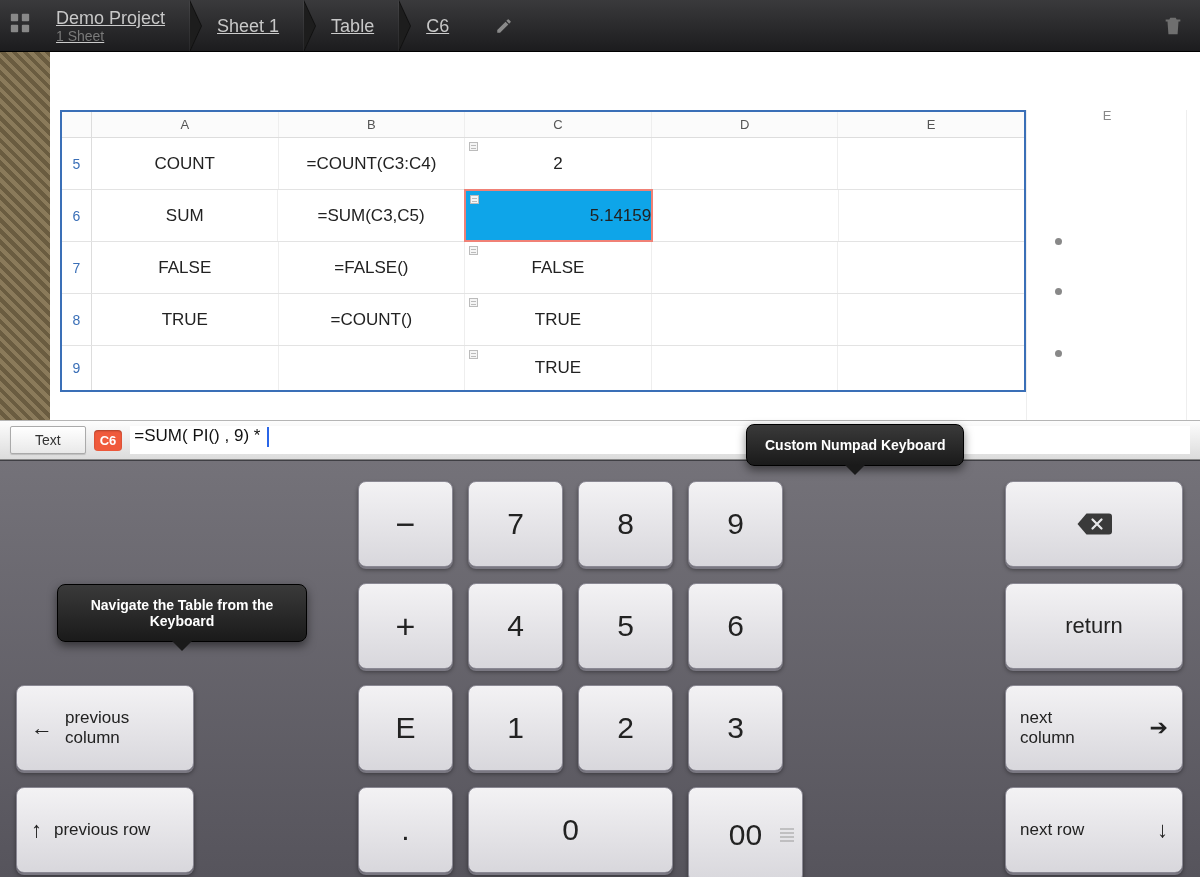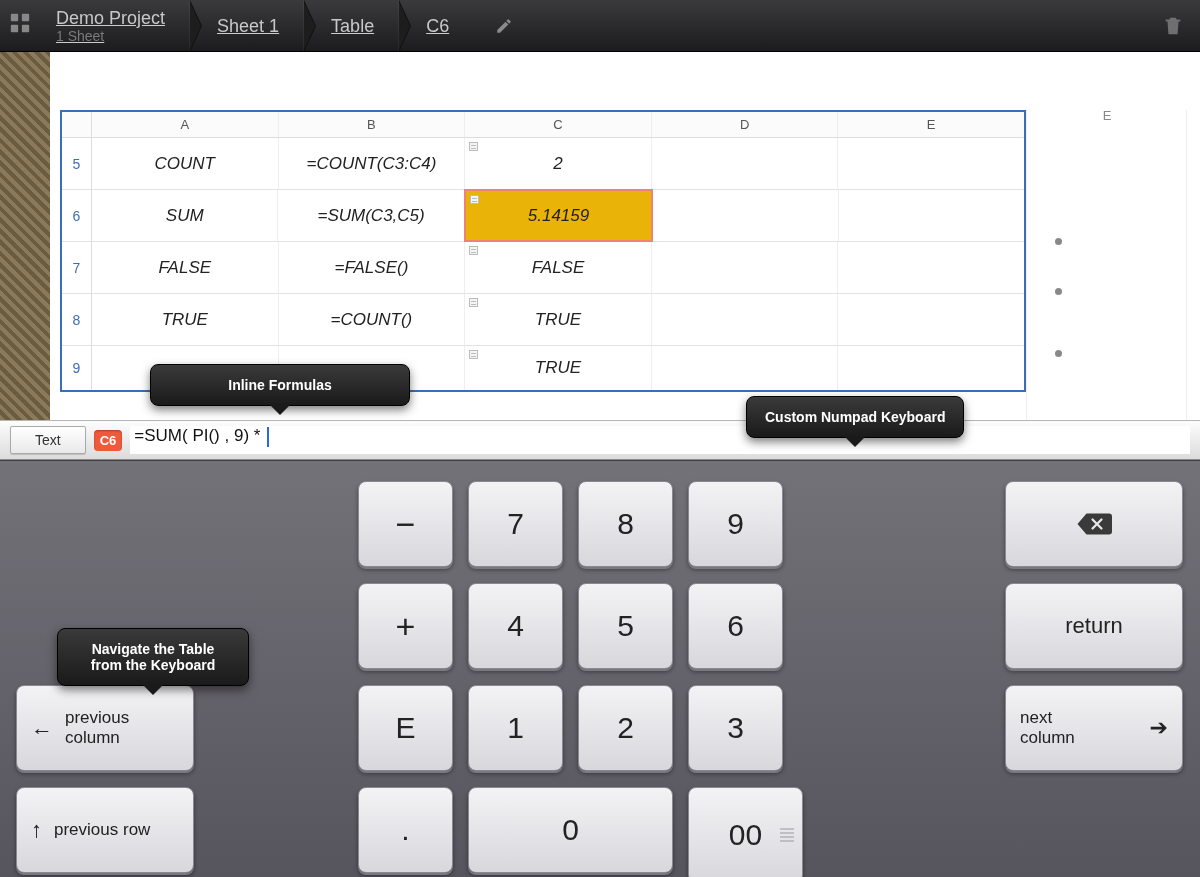--- a/index.html
+++ b/index.html
@@ -66,26 +66,26 @@
     position:absolute; left:60px; top:58px; width:966px; 
     border:2px solid #3a6fb7; background:#fff;
   }
   .hdr-row { display:flex; height:26px; background:#fbfbfb; border-bottom:1px solid #ddd;}
   .rownum-hdr { width:30px; border-right:1px solid #ddd;}
   .col-hdr { flex:1; text-align:center; font-size:13px; color:#555; line-height:26px; border-right:1px solid #eee;}
   .col-hdr:last-child{border-right:none;}
   .drow { display:flex; height:52px; border-bottom:1px solid #e3e3e3;}
   .drow:last-child{border-bottom:none; height:44px;}
   .rnum { width:30px; border-right:1px solid #ddd; color:#3a6fb7; font-size:14px; display:flex;align-items:center;justify-content:center;}
-  .dcell { flex:1; position:relative; border-right:1px solid #eee; display:flex; align-items:center; justify-content:center; font-size:17px; color:#222;font-style:italic;}
+  .dcell { flex:1; position:relative; border-right:1px solid #eee; display:flex; align-items:center; justify-content:center; font-size:17px; color:#222;}
   .dcell:last-child{border-right:none;}
   .dcell .fmark { position:absolute; left:4px; top:4px; width:9px; height:9px; border:1px solid #bbb; background:#f5f5f5;}
   .dcell .fmark::before,.dcell .fmark::after{content:"";position:absolute;left:1px;right:1px;height:1px;background:#bbb;}
   .dcell .fmark::before{top:2px;} .dcell .fmark::after{top:5px;}
-  .selcell { border:2px solid #f08176 !important; margin:-1px; background:#eab308; z-index:2;}
+  .selcell { border:2px solid #f08176 !important; margin:-1px; background:#0ea5e9; z-index:2;justify-content:flex-end;}
   
   
   .bubble {
     position:absolute; background:linear-gradient(#3a3a3a,#1a1a1a); color:#fff; font-size:14px; font-weight:600;
     padding:12px 18px; border-radius:8px; box-shadow:0 4px 10px rgba(0,0,0,.5); border:1px solid #000;
     text-align:center; z-index:50;
   }
   .bubble.arrow-down::after{
     content:""; position:absolute; left:50%; bottom:-10px; transform:translateX(-50%);
     border-left:10px solid transparent; border-right:10px solid transparent; border-top:10px solid #1a1a1a;
@@ -298,38 +298,35 @@
           <div class="dcell">
             <span></span>
           </div>
           <div class="dcell">
             <span></span>
           </div>
         </div>
       </div>
   </div>
 
-  <div class="bubble arrow-down" style="left:150px; top:312px; width:260px;">
-    <span>Inline Formulas</span>
-  </div>
 </div>
 
 <div class="formula-bar">
   <button class="text-btn">Text</button>
   <span class="cellref">C6</span>
   <div class="formula-input">
     <span>=SUM( PI() , 9) * </span><span class="caret"></span>
   </div>
 </div>
 
-<div class="bubble arrow-down" style="left:746px; top:396px;">
+<div class="bubble arrow-down" style="left:746px; top:424px;">
   <span>Custom Numpad Keyboard</span>
 </div>
 
-<div class="bubble arrow-down" style="left:57px; top:628px; width:192px;">
+<div class="bubble arrow-down" style="left:57px; top:584px; width:250px;">
   <span>Navigate the Table from the Keyboard</span>
 </div>
 
 <div class="keyboard">
 
   <div class="key big" style="left:358px; top:20px;  width:95px; height:86px;">−</div>
   <div class="key big" style="left:358px; top:122px; width:95px; height:86px;">+</div>
   <div class="key" style="left:358px; top:224px; width:95px; height:86px;">E</div>
   <div class="key" style="left:358px; top:326px; width:95px; height:86px;">.</div>
 
@@ -363,20 +360,24 @@
       </svg>
   </div>
   <div class="key ret" style="left:1005px; top:122px; width:178px; height:86px;">return</div>
   <div class="key small-text withicon" style="left:1005px; top:224px; width:178px; height:86px; justify-content:space-between;">
     <span class="twoline">
         <span>next</span>
         <span>column</span>
       </span>
     <span class="arrow-icon">➔</span>
   </div>
+  <div class="key small-text withicon" style="left:1005px; top:326px; width:178px; height:86px; justify-content:space-between;">
+    <span>next row</span>
+    <span class="arrow-icon">↓</span>
+  </div>
 
   <div class="key small-text withicon" style="left:16px; top:224px; width:178px; height:86px;">
     <span class="arrow-icon">←</span>
     <span class="twoline">
         <span>previous</span>
         <span>column</span>
       </span>
   </div>
   <div class="key small-text withicon" style="left:16px; top:326px; width:178px; height:86px;">
     <span class="arrow-icon">↑</span>

